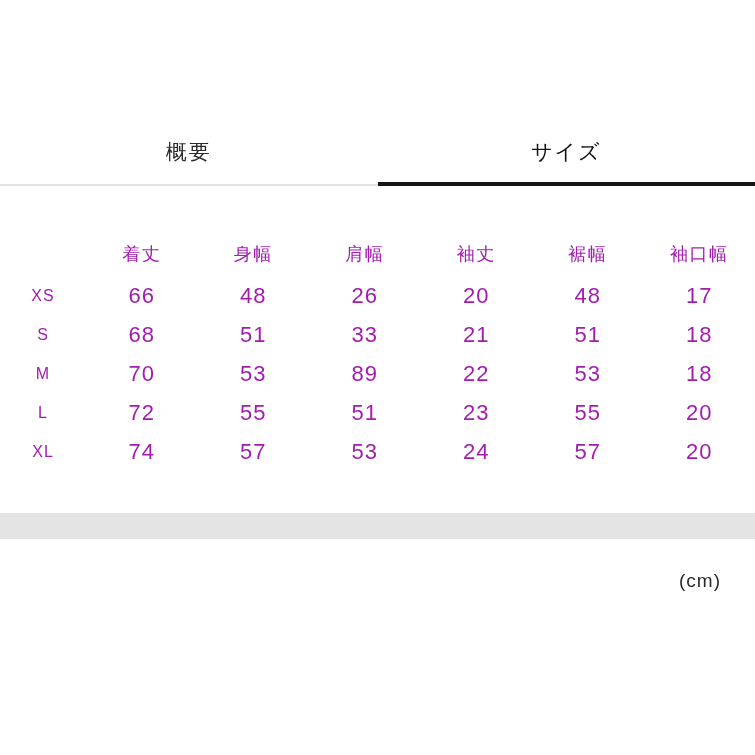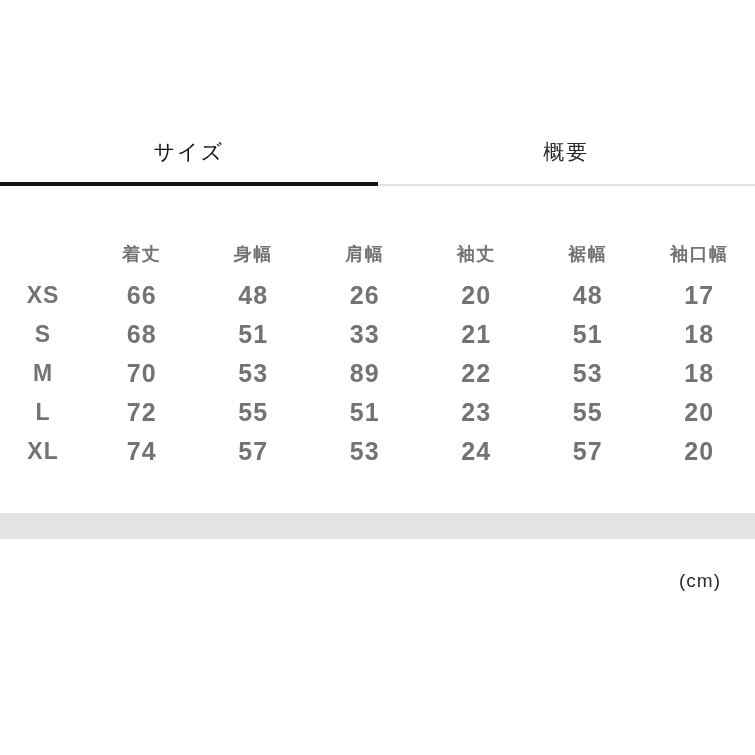--- a/index.html
+++ b/index.html
@@ -57,43 +57,43 @@
   }
   table.size-table {
     width: 100%;
     border-collapse: collapse;
     table-layout: fixed;
     font-size: 19px;
   }
   table.size-table th,
   table.size-table td {
     text-align: center;
-    font-weight: bold;
-    color: #737373;
+    font-weight: normal;
+    color: #a21caf;
     padding: 0;
     height: 39px;
     vertical-align: middle;
     letter-spacing: 1px;
   }
   table.size-table thead th {
     font-size: 18px;
     height: 44px;
     letter-spacing: 1.5px;
   }
   table.size-table th.corner {
     width: 86px;
   }
   table.size-table td.rowhead,
   table.size-table th.rowhead {
     width: 86px;
-    font-size: 23px;
+    font-size: 16px;
     letter-spacing: 1px;
   }
   table.size-table td.val {
-    font-size: 25px;
+    font-size: 22px;
   }
 
   
   .grey-band {
     position: absolute;
     left: 0;
     top: 513px;
     width: 755px;
     height: 26px;
     background: #e4e4e4;
@@ -108,22 +108,22 @@
     color: #2b2b2b;
     letter-spacing: 1px;
   }
 </style>
 </head>
 <body>
 
 <div class="page">
 
   <div class="tabs">
+    <div class="tab">概要</div>
     <div class="tab active">サイズ</div>
-    <div class="tab">概要</div>
   </div>
 
   <div class="table-wrap">
     <table class="size-table">
       <thead>
         <tr>
           <th class="corner"></th>
           <th>着丈</th>
           <th>身幅</th>
           <th>肩幅</th>

